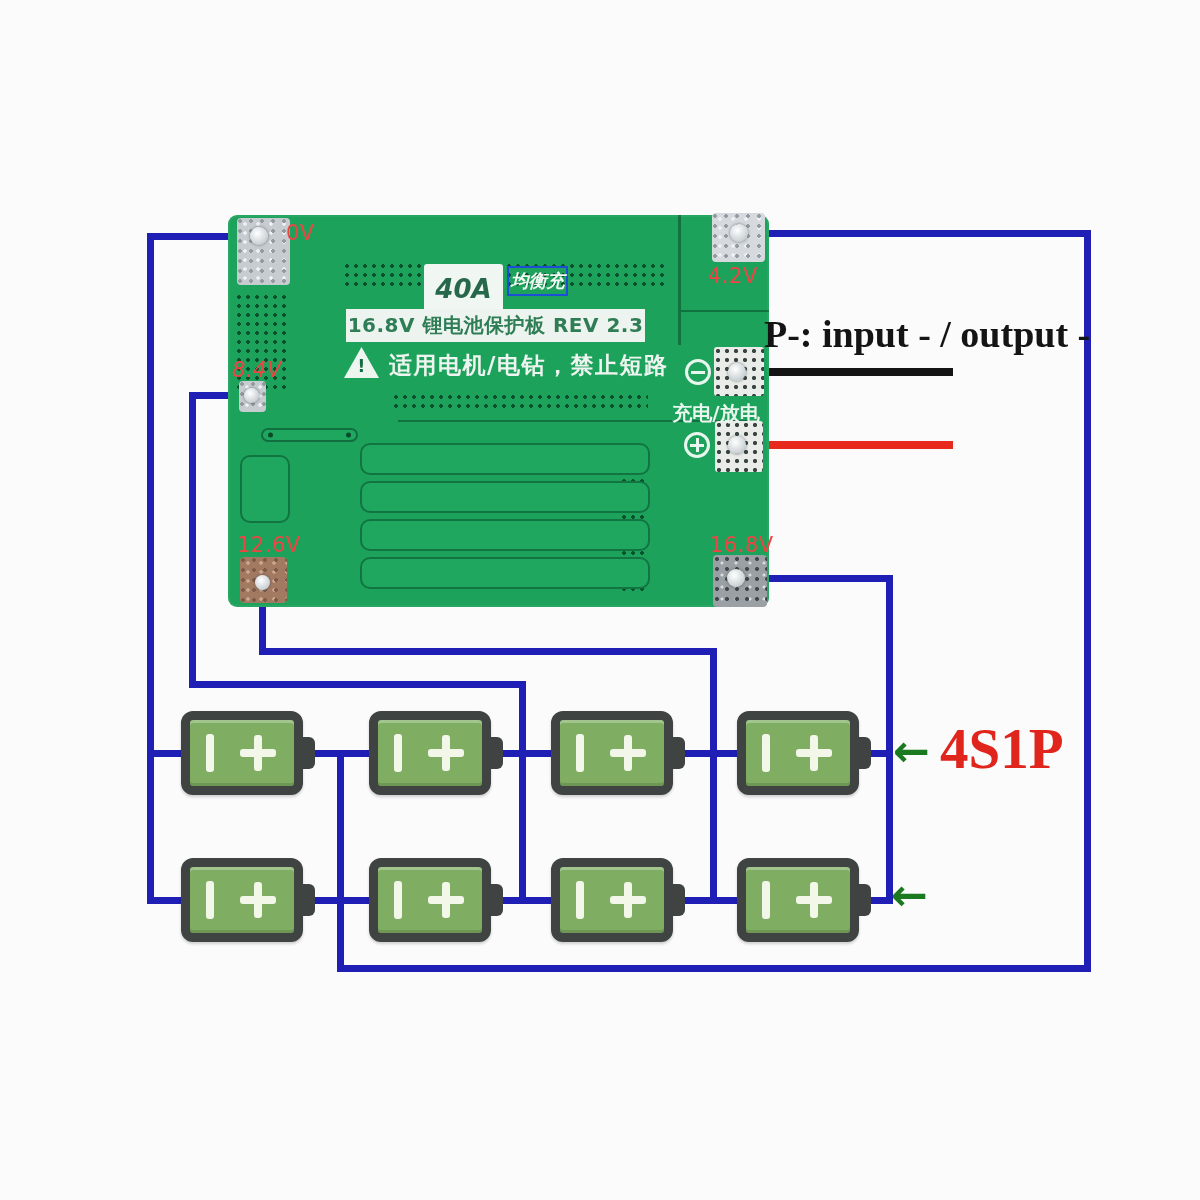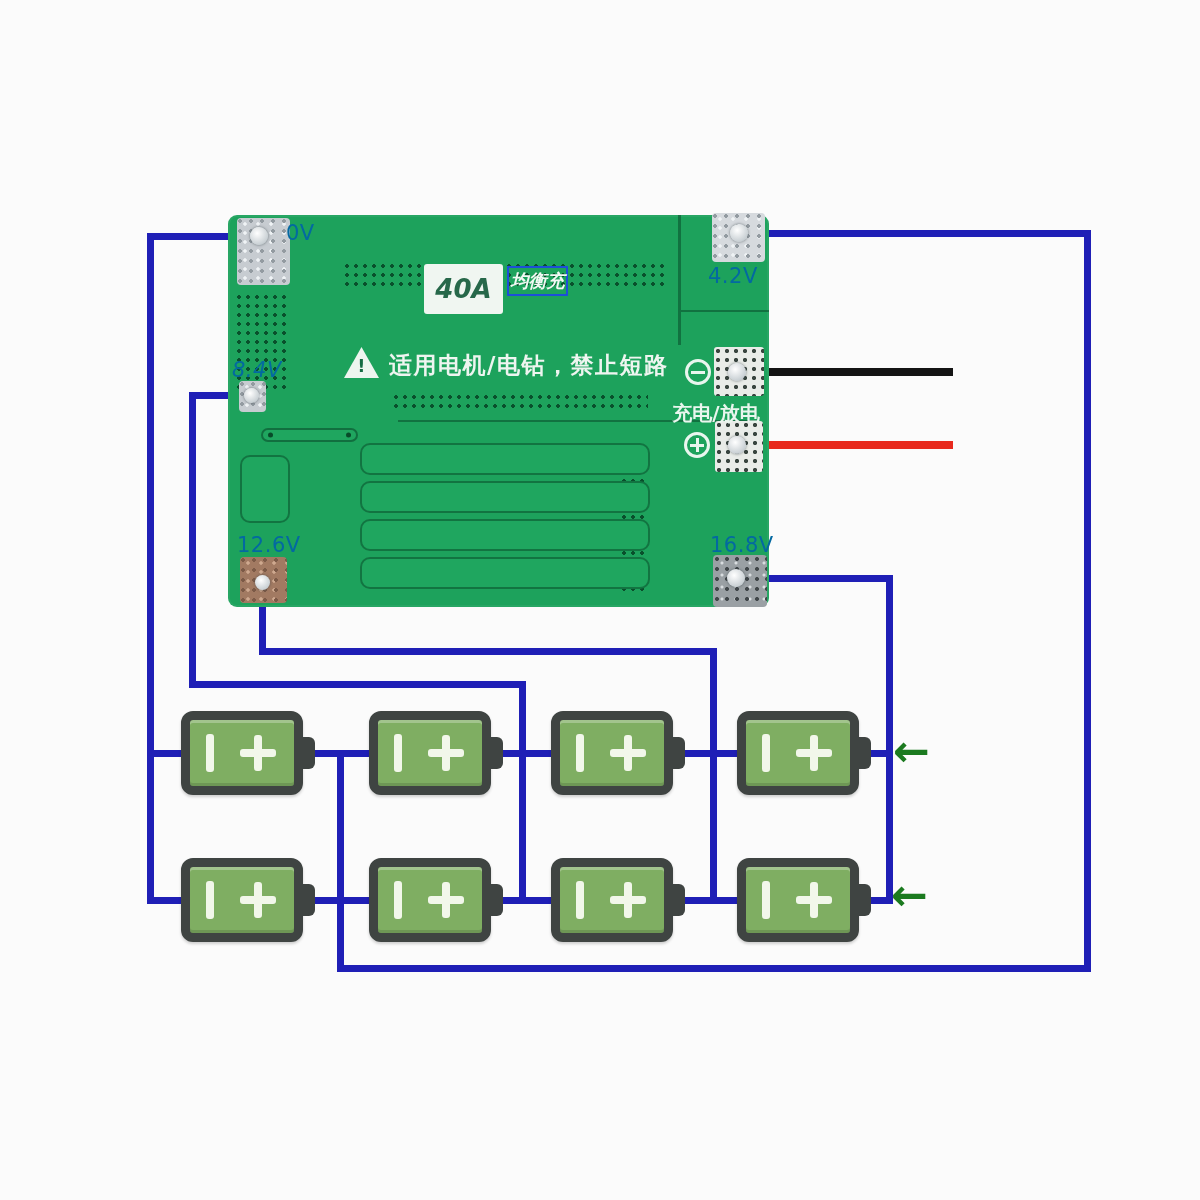--- a/index.html
+++ b/index.html
@@ -21,21 +21,21 @@
   .pill i{position:absolute;top:50%;transform:translateY(-50%);width:5px;height:5px;border-radius:50%;background:rgba(3,52,28,.8);}
 
   .pad{position:absolute;border-radius:4px;}
   .pad.silver{background-color:#c7ccd1;background-image:radial-gradient(circle at 3px 3px,#939ba1 1.7px,transparent 2px),radial-gradient(circle at 8px 6px,#eff3f5 1.5px,transparent 1.8px);background-size:11px 10px,13px 9px;}
   .pad.copper{background-color:#a27a62;background-image:radial-gradient(circle at 3px 3px,#7c5a47 1.7px,transparent 2px),radial-gradient(circle at 8px 6px,#cfa98f 1.5px,transparent 1.8px);background-size:11px 10px,13px 9px;}
   .pad.darkgrid{background-color:#9aa0a4;background-image:radial-gradient(circle at 4px 4px,#41474a 1.9px,transparent 2.2px),radial-gradient(circle at 9px 8px,#d9dde0 1.4px,transparent 1.7px);background-size:10px 10px,14px 12px;}
   .pad.perf{background-color:#e9ece8;background-image:radial-gradient(circle at 4px 4px,#39453f 1.9px,transparent 2.3px);background-size:9px 9px;border-radius:3px;}
   .blob{position:absolute;width:18px;height:18px;border-radius:50%;background:radial-gradient(circle at 40% 35%,#ffffff,#c9d0d4 70%,#9aa4a9);box-shadow:0 0 3px rgba(60,70,75,.7);}
   .blob.small{width:15px;height:15px;}
 
-  .silk{position:absolute;color:#0369a1;font-size:21px;font-weight:500;letter-spacing:.5px;}
+  .silk{position:absolute;color:#ef4444;font-size:21px;font-weight:500;letter-spacing:.5px;}
   .badge{position:absolute;left:424px;top:264px;width:79px;height:50px;background:#f0f6f1;border-radius:3px;
          display:flex;align-items:center;justify-content:center;font-style:italic;font-weight:bold;font-size:26px;color:#27684a;}
   .balancebox{position:absolute;left:507px;top:266px;width:61px;height:30px;border:2px solid #1d4ed8;box-sizing:border-box;
          display:flex;align-items:center;justify-content:center;font-size:18px;font-weight:bold;font-style:italic;color:#f2f9f4;}
   .titlestrip{position:absolute;left:346px;top:309px;width:299px;height:33px;background:#edf4ef;
          display:flex;align-items:center;justify-content:center;font-size:20px;font-weight:600;color:#2e7d55;letter-spacing:.5px;}
   .warntri{position:absolute;left:344px;top:347px;width:35px;height:31px;background:#edf5ef;
          clip-path:polygon(50% 0,100% 100%,0 100%);display:flex;align-items:flex-end;justify-content:center;
          font-weight:bold;font-size:17px;color:#156b43;padding-bottom:2px;box-sizing:border-box;}
   .warntext{position:absolute;left:389px;top:350px;font-size:23px;font-weight:bold;color:#eef5f0;letter-spacing:1.5px;}
@@ -117,20 +117,21 @@
   <div class="blob" style="left:728px;top:436px;"></div>
 
   <div class="silk" style="left:286px;top:221px;">0V</div>
   <div class="silk" style="left:708px;top:264px;width:58px;text-align:left;">4.2V</div>
   <div class="silk" style="left:232px;top:358px;font-style:italic;">8.4V</div>
   <div class="silk" style="left:237px;top:533px;">12.6V</div>
   <div class="silk" style="left:710px;top:533px;width:58px;text-align:center;">16.8V</div>
 
   <div class="badge">40A</div>
   <div class="balancebox">均衡充</div>
+  <div class="titlestrip">16.8V 锂电池保护板 REV 2.3</div>
   <div class="warntri">!</div>
   <div class="warntext">适用电机/电钻，禁止短路</div>
   <div class="chargetext">充电/放电</div>
 
   <div class="term" style="left:685px;top:359px;">
       <span class="h"></span>
     </div>
   <div class="term" style="left:684px;top:432px;">
       <span class="h"></span>
       <span class="v"></span>
@@ -179,18 +180,20 @@
     <span class="plus-h"></span>
       <span class="plus-v"></span>
   </div>
   <div class="battery" style="left:737px;top:858px;">
     <span class="nub"></span>
     <span class="neg"></span>
     <span class="plus-h"></span>
       <span class="plus-v"></span>
   </div>
 
+  <div class="ann-serif" style="left:764px;top:312px;font-size:38px;color:#141414;">P-: input - / output -</div>
 
   <div class="arrow" style="left:893px;top:729px;">←</div>
+  <div class="ann-serif" style="left:940px;top:716px;font-size:57px;color:#e0251c;">4S1P</div>
 
   <div class="arrow" style="left:891px;top:873px;">←</div>
 
 </div>
 
 </body></html>

